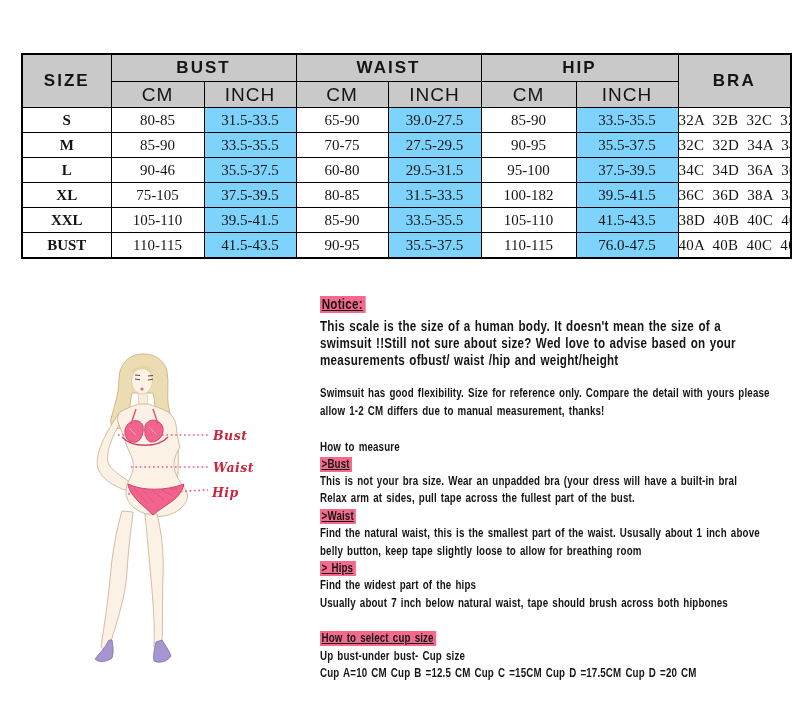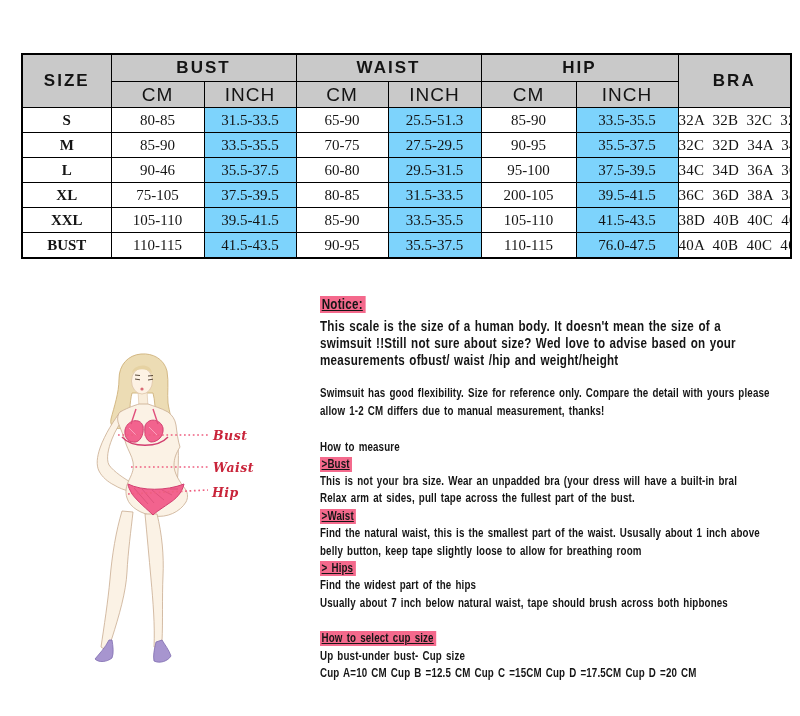--- a/index.html
+++ b/index.html
@@ -66,21 +66,21 @@
         <th class="hdr-unit">CM</th>
         <th class="hdr-unit">INCH</th>
       </tr>
     </thead>
     <tbody>
       <tr>
         <td class="size-cell">S</td>
         <td>80-85</td>
         <td class="inch">31.5-33.5</td>
         <td>65-90</td>
-        <td class="inch">25.5-51.3</td>
+        <td class="inch">39.0-27.5</td>
         <td>85-90</td>
         <td class="inch">33.5-35.5</td>
         <td class="bra">32A 32B 32C 32D</td>
       </tr>
       <tr>
         <td class="size-cell">M</td>
         <td>85-90</td>
         <td class="inch">33.5-35.5</td>
         <td>70-75</td>
         <td class="inch">27.5-29.5</td>
@@ -97,21 +97,21 @@
         <td>95-100</td>
         <td class="inch">37.5-39.5</td>
         <td class="bra">34C 34D 36A 36B</td>
       </tr>
       <tr>
         <td class="size-cell">XL</td>
         <td>75-105</td>
         <td class="inch">37.5-39.5</td>
         <td>80-85</td>
         <td class="inch">31.5-33.5</td>
-        <td>200-105</td>
+        <td>100-182</td>
         <td class="inch">39.5-41.5</td>
         <td class="bra">36C 36D 38A 38B</td>
       </tr>
       <tr>
         <td class="size-cell">XXL</td>
         <td>105-110</td>
         <td class="inch">39.5-41.5</td>
         <td>85-90</td>
         <td class="inch">33.5-35.5</td>
         <td>105-110</td>

